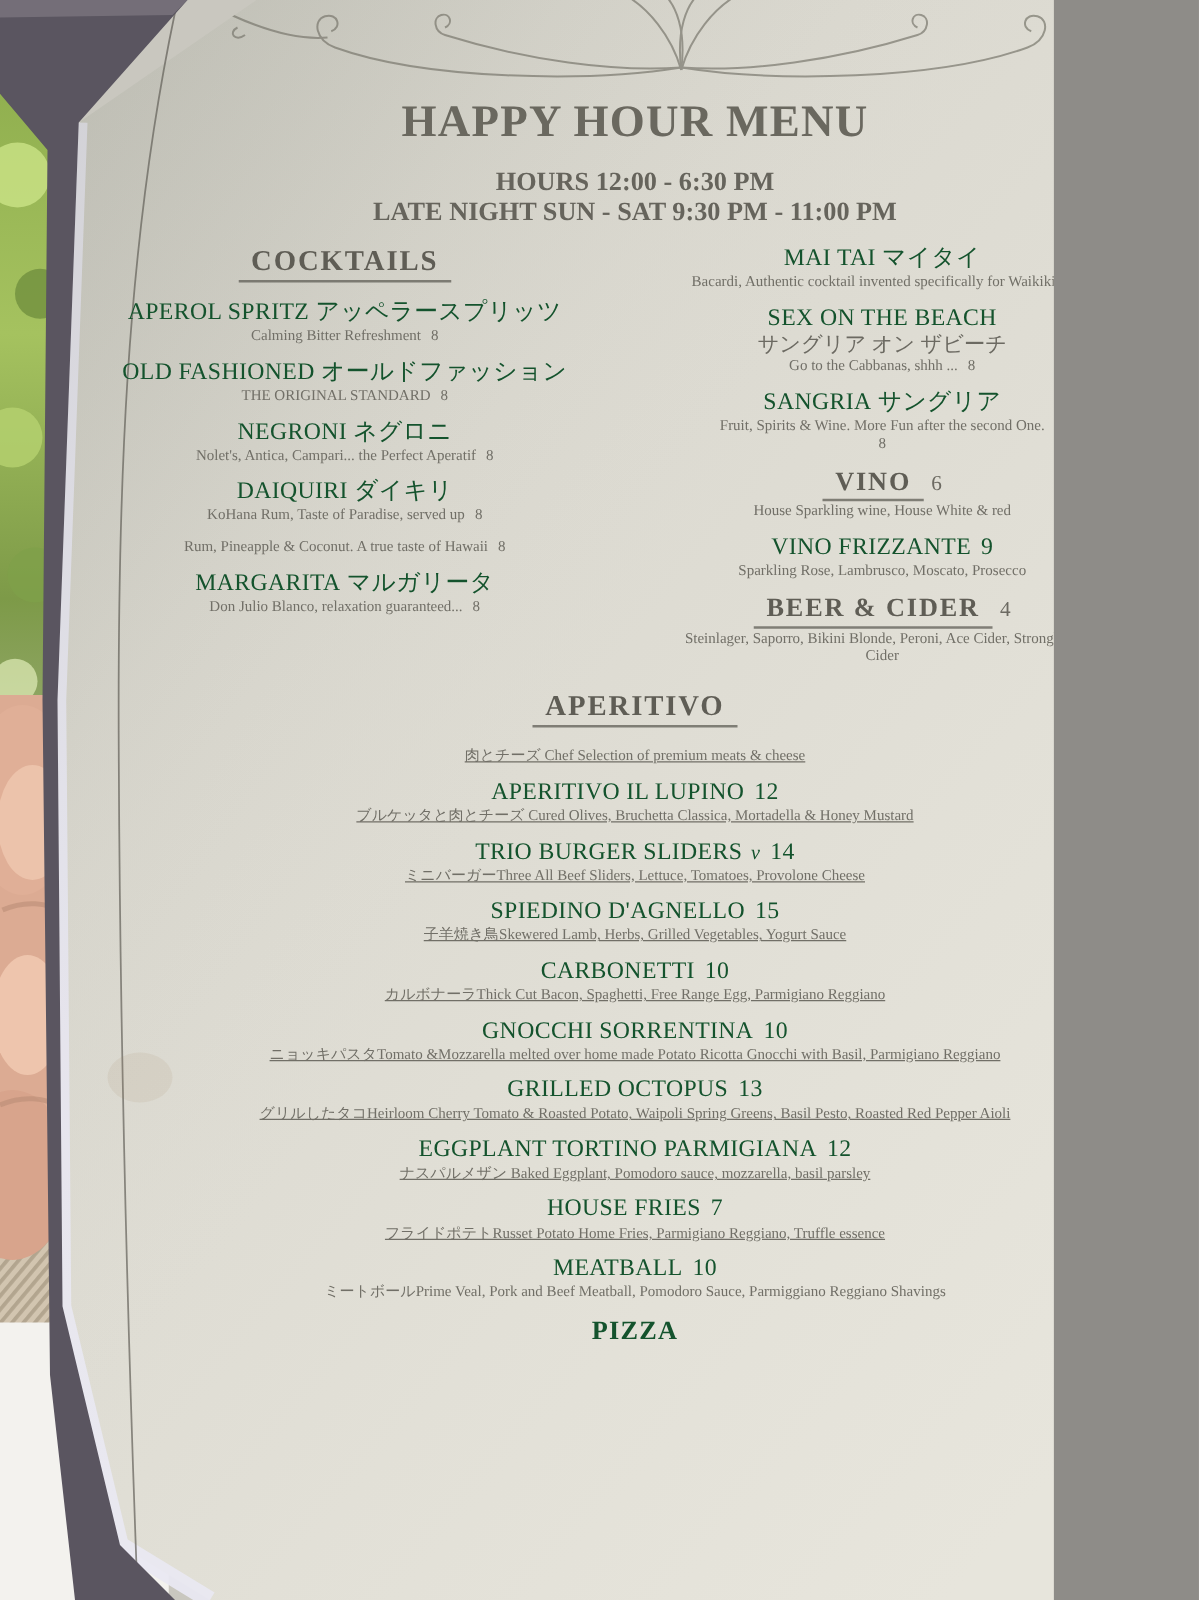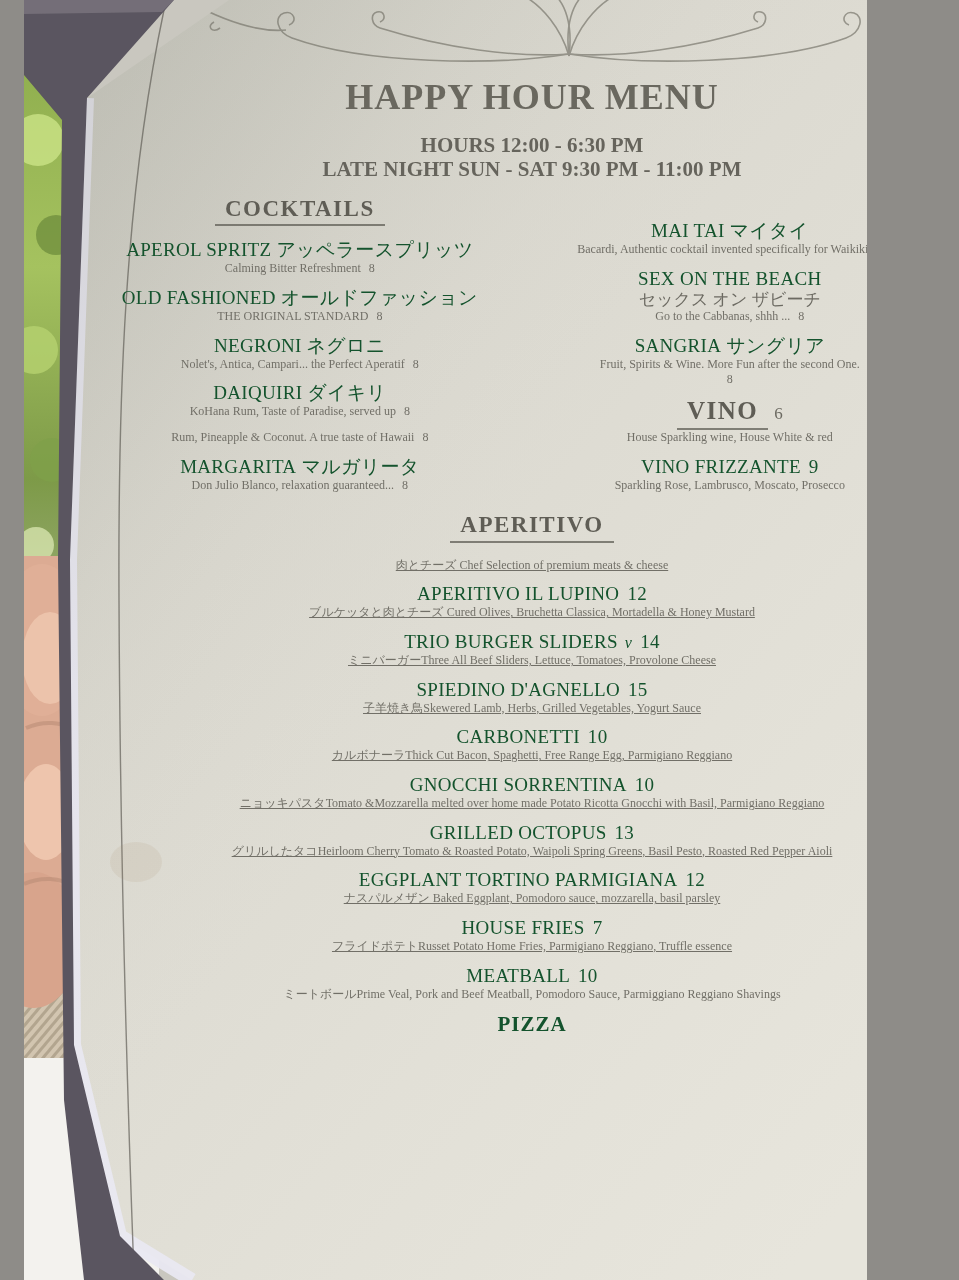--- a/index.html
+++ b/index.html
@@ -1,28 +1,28 @@
 <!DOCTYPE html>
 <html><head>
 <meta charset="utf-8">
 <style>
   html,body{margin:0;padding:0;background:#8e8c88;}
   .photo{position:relative;width:843px;height:1280px;overflow:hidden;background:#c9c7bf;
-         font-family:"Liberation Serif","DejaVu Serif",serif;color:#6c6a62;margin-left:24px;}
+         font-family:"Liberation Serif","DejaVu Serif",serif;color:#6c6a62;}
   .backdrop{position:absolute;left:0;top:0;width:959px;height:1280px;}
   .menu-content{position:absolute;left:78px;top:0;width:860px;text-align:center;}
   .page-title{font-size:36px;font-weight:bold;color:#6a685f;letter-spacing:1px;margin-top:78px;line-height:1.1;}
   .hours{font-size:21px;font-weight:bold;color:#66645c;line-height:1.15;}
   .hours-1{margin-top:15px;text-align:center;}
-  .columns{display:flex;margin-top:15px;align-items:flex-end;}
+  .columns{display:flex;margin-top:15px;}
   .col-left{width:46%;text-align:center;}
   .col-right{width:54%;text-align:center;}
   .section-heading{display:inline-block;font-size:23px;font-weight:bold;color:#5f5d55;
                    letter-spacing:1.5px;border-bottom:2px solid rgba(95,93,85,.75);padding:0 10px 2px;line-height:1.15;}
-  .wine-heading{font-size:25px;}
+  .wine-heading{font-size:21px;}
   .heading-price{font-size:17px;color:#6c6a62;margin-left:6px;}
   .item{margin-bottom:11px;}
   .items{margin-top:13px;}
   .name-line{font-size:19px;line-height:1.16;color:#14532d;letter-spacing:.3px;}
   .jp{margin-left:5px;}
   .jp-line{display:block;font-size:17px;line-height:1.15;}
   .marker{font-style:italic;font-size:16px;margin-left:7px;}
   .price{margin-left:8px;}
   .desc-line{font-size:12px;line-height:1.22;color:#716f67;}
   .own-line{display:block;margin-left:0;}
@@ -170,38 +170,42 @@
         </div>
       </div>
 
       <div class="col-right">
         <div class="item">
           <div class="name-line"><span>MAI TAI</span><span class="jp">マイタイ</span></div>
           <div class="desc-line w410"><span>Bacardi, Authentic cocktail invented specifically for Waikiki</span><span class="price">8</span></div>
         </div>
         <div class="item">
           <div class="name-line"><span>SEX ON THE BEACH</span></div>
-          <span class="jp-line">セックス オン ザビーチ</span>
+          <span class="jp-line">サングリア オン ザビーチ</span>
           <div class="desc-line"><span>Go to the Cabbanas, shhh ...</span><span class="price">8</span></div>
         </div>
         <div class="item">
           <div class="name-line"><span>SANGRIA</span><span class="jp">サングリア</span></div>
           <div class="desc-line"><span>Fruit, Spirits &amp; Wine. More Fun after the second One.</span><span class="price own-line">8</span></div>
         </div>
 
         <div class="item">
           <div><span class="section-heading wine-heading">VINO</span><span class="heading-price">6</span></div>
           <div class="desc-line">House Sparkling wine, House White &amp; red</div>
         </div>
 
         <div class="item">
           <div class="name-line"><span>VINO FRIZZANTE</span><span class="price">9</span></div>
           <div class="desc-line">Sparkling Rose, Lambrusco, Moscato, Prosecco</div>
         </div>
 
+        <div class="item">
+          <div><span class="section-heading wine-heading">BEER  &amp; CIDER</span><span class="heading-price">4</span></div>
+          <div class="desc-line w340">Steinlager, Saporro, Bikini Blonde, Peroni, Ace Cider, Strongbow Cider</div>
+        </div>
       </div>
     </div>
 
     <div class="aperitivo">
       <span class="section-heading">APERITIVO</span>
       <div class="items">
         <div class="item">
           <div class="desc-line w780">肉とチーズ Chef Selection of premium meats &amp; cheese</div>
         </div>
         <div class="item">

